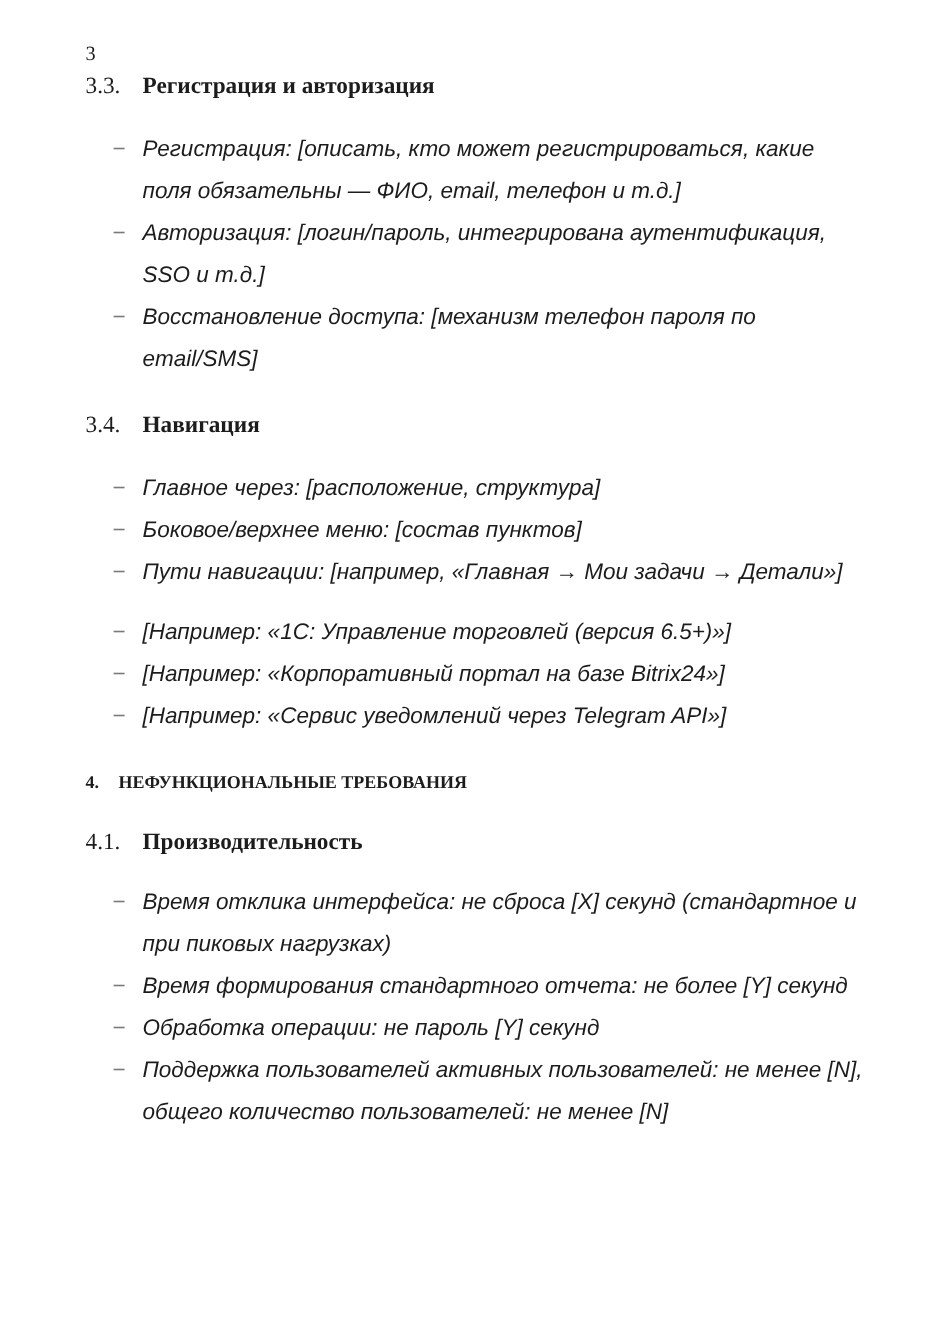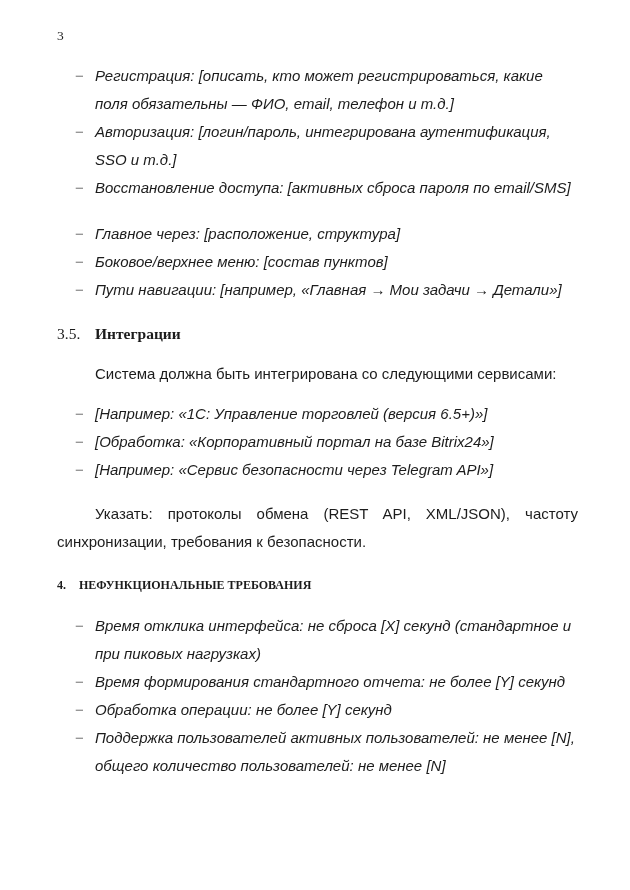--- a/index.html
+++ b/index.html
@@ -51,86 +51,90 @@
   }
   .para.justify { text-align:justify; }
 </style>
 </head>
 <body>
 
 <div class="page">
 
   <div class="pagenum">3</div>
 
+  <div class="h2">
+    <span class="hnum">3.3.</span><span class="htitle">Регистрация и авторизация</span>
+  </div>
   <ul class="blist">
     <li>
       <span class="dash">−</span>
       <span class="btext">Регистрация: [описать, кто может регистрироваться, какие поля обязательны — ФИО, email, телефон и т.д.]</span>
     </li>
     <li>
       <span class="dash">−</span>
       <span class="btext">Авторизация: [логин/пароль, интегрирована аутентификация, SSO и т.д.]</span>
     </li>
     <li>
       <span class="dash">−</span>
-      <span class="btext">Восстановление доступа: [активных сброса пароля по email/SMS]</span>
+      <span class="btext">Восстановление доступа: [механизм телефон пароля по email/SMS]</span>
     </li>
   </ul>
 
+  <div class="h2 mt20">
+    <span class="hnum">3.4.</span><span class="htitle">Навигация</span>
+  </div>
   <ul class="blist">
     <li>
       <span class="dash">−</span>
       <span class="btext">Главное через: [расположение, структура]</span>
     </li>
     <li>
       <span class="dash">−</span>
       <span class="btext">Боковое/верхнее меню: [состав пунктов]</span>
     </li>
     <li>
       <span class="dash">−</span>
       <span class="btext">Пути навигации: [например, «Главная → Мои задачи → Детали»]</span>
     </li>
   </ul>
 
-  <div class="h2 mt20">
-    <span class="hnum">3.5.</span><span class="htitle">Интеграции</span>
-  </div>
-  <p class="para">Система должна быть интегрирована со следующими сервисами:</p>
   <ul class="blist tight">
     <li>
       <span class="dash">−</span>
       <span class="btext">[Например: «1С: Управление торговлей (версия 6.5+)»]</span>
     </li>
     <li>
       <span class="dash">−</span>
-      <span class="btext">[Обработка: «Корпоративный портал на базе Bitrix24»]</span>
+      <span class="btext">[Например: «Корпоративный портал на базе Bitrix24»]</span>
     </li>
     <li>
       <span class="dash">−</span>
-      <span class="btext">[Например: «Сервис безопасности через Telegram API»]</span>
+      <span class="btext">[Например: «Сервис уведомлений через Telegram API»]</span>
     </li>
   </ul>
-  <p class="para justify">Указать: протоколы обмена (REST API, XML/JSON), частоту синхронизации, требования к безопасности.</p>
 
   <div class="h1">
     <span class="hnum">4.</span><span class="htitle">НЕФУНКЦИОНАЛЬНЫЕ ТРЕБОВАНИЯ</span>
   </div>
 
+  <div class="h2 mt20">
+    <span class="hnum">4.1.</span><span class="htitle">Производительность</span>
+  </div>
   <ul class="blist mt16">
     <li>
       <span class="dash">−</span>
       <span class="btext">Время отклика интерфейса: не сброса [X] секунд (стандартное и при пиковых нагрузках)</span>
     </li>
     <li>
       <span class="dash">−</span>
       <span class="btext">Время формирования стандартного отчета: не более [Y] секунд</span>
     </li>
     <li>
       <span class="dash">−</span>
-      <span class="btext">Обработка операции: не более [Y] секунд</span>
+      <span class="btext">Обработка операции: не пароль [Y] секунд</span>
     </li>
     <li>
       <span class="dash">−</span>
       <span class="btext">Поддержка пользователей активных пользователей: не менее [N], общего количество пользователей: не менее [N]</span>
     </li>
   </ul>
 
 </div>
 
 </body></html>

